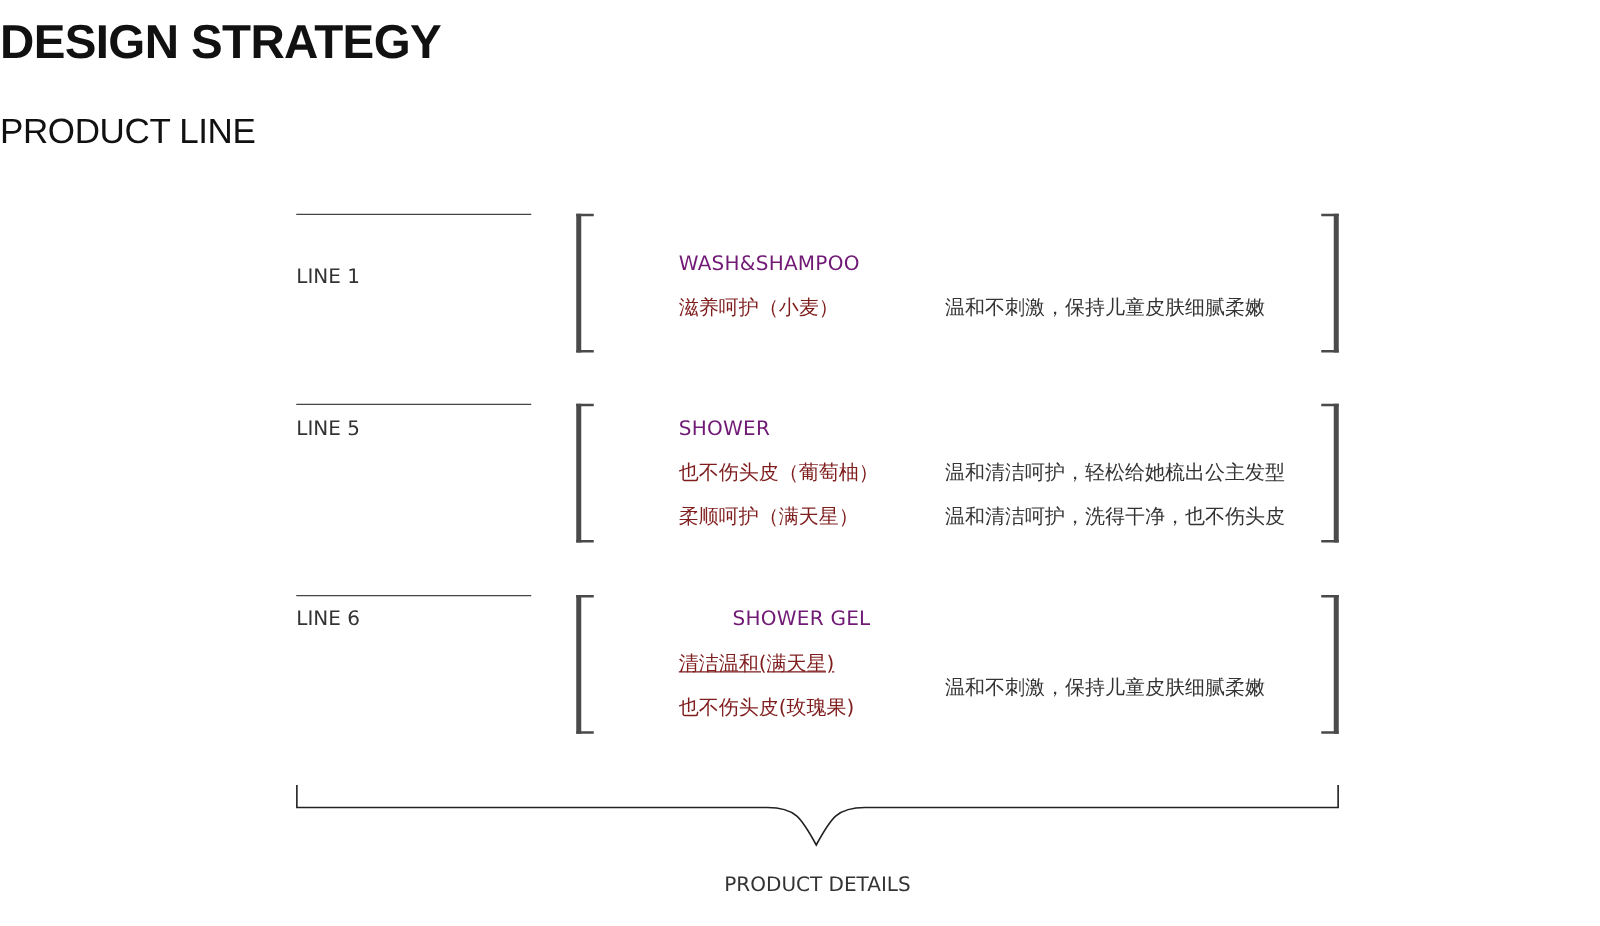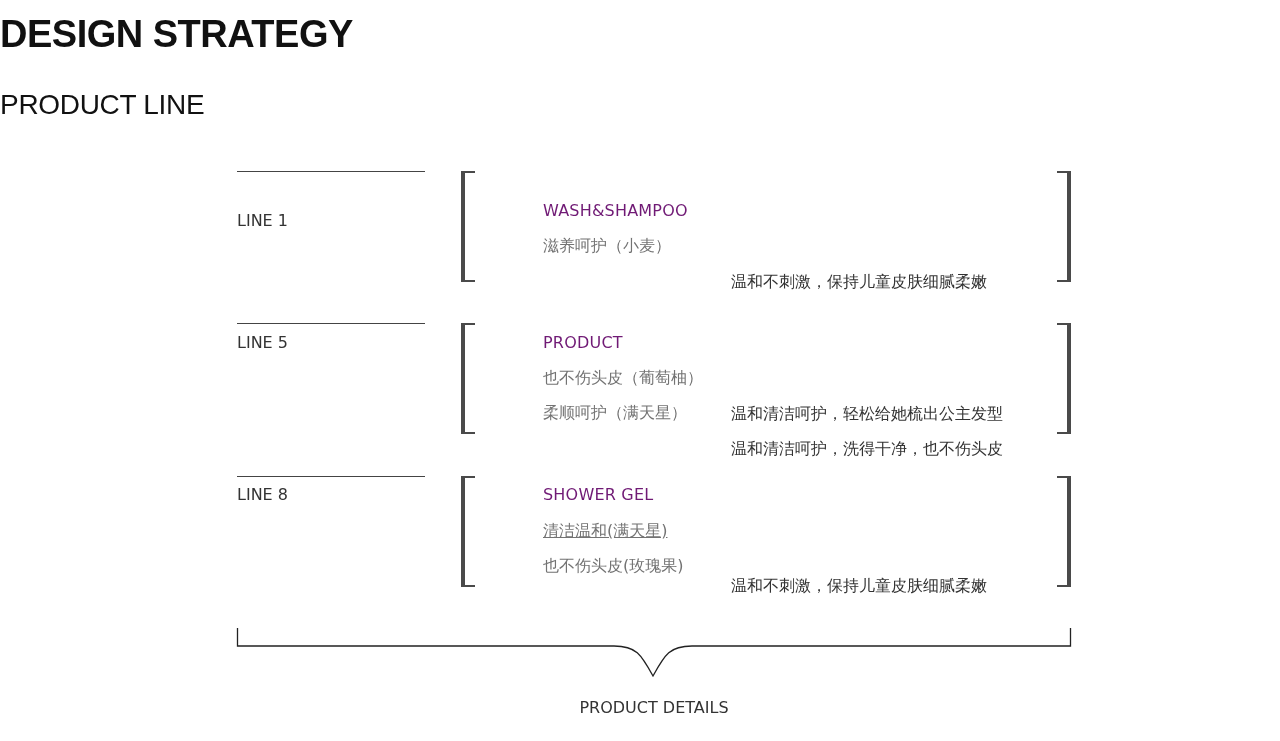--- a/index.html
+++ b/index.html
@@ -4,22 +4,22 @@
   <style>
     html, body { margin: 0; padding: 0; background: #ffffff; }
     body { width: 1280px; height: 741px; position: relative; overflow: hidden; font-family: "DejaVu Sans", sans-serif; color: #222; }
     .title { position: absolute; left: 0; top: 12px; font-family: "Liberation Sans", sans-serif; font-weight: bold; font-size: 38px; letter-spacing: -0.5px; color: #111; line-height: 44px; margin: 0; }
     .subtitle { position: absolute; left: 0; top: 90px; font-family: "Liberation Sans", sans-serif; font-size: 28px; color: #111; line-height: 30px; letter-spacing: -0.3px; }
     .line-rule { position: absolute; left: 237px; width: 188px; height: 1px; background: #444; }
     .line-label { position: absolute; left: 237px; font-size: 16px; color: #333; line-height: 20px; }
     .bracket-left { position: absolute; left: 461px; width: 10px; border-left: 4px solid #4a4a4a; border-top: 2px solid #4a4a4a; border-bottom: 2px solid #4a4a4a; }
     .bracket-right { position: absolute; left: 1057px; width: 10px; border-right: 4px solid #4a4a4a; border-top: 2px solid #4a4a4a; border-bottom: 2px solid #4a4a4a; }
     .cat { position: absolute; left: 543px; font-size: 16px; color: #701a75; line-height: 20px; letter-spacing: 0.2px; }
-    .name { position: absolute; left: 543px; font-size: 16px; color: #737373; line-height: 20px; }
-    .desc { position: absolute; left: 731px; font-size: 16px; color: #333; line-height: 20px; margin-top: 36px; }
+    .name { position: absolute; left: 543px; font-size: 16px; color: #7f1d1d; line-height: 20px; }
+    .desc { position: absolute; left: 756px; font-size: 16px; color: #333; line-height: 20px; }
     .brace { position: absolute; left: 236px; top: 626px; }
     .footer-label { position: absolute; left: 0; width: 1308px; text-align: center; top: 698px; font-size: 16px; color: #333; line-height: 20px; }
   </style>
 </head>
 <body>
 
 <h1 class="title">DESIGN STRATEGY</h1>
 <div class="subtitle">PRODUCT LINE</div>
 
 <section>
@@ -29,33 +29,33 @@
   <div class="cat" style="top:201px;">WASH&amp;SHAMPOO</div>
   <div class="name" style="top:236px;">滋养呵护（小麦）</div>
   <div class="desc" style="top:236px;">温和不刺激，保持儿童皮肤细腻柔嫩</div>
   <div class="bracket-right" style="top:171px; height:107px;"></div>
 </section>
 
 <section>
   <div class="line-rule" style="top:323px;"></div>
   <div class="line-label" style="top:333px;">LINE 5</div>
   <div class="bracket-left" style="top:323px; height:107px;"></div>
-  <div class="cat" style="top:333px;">PRODUCT</div>
+  <div class="cat" style="top:333px;">SHOWER</div>
   <div class="name" style="top:368px;">也不伤头皮（葡萄柚）</div>
   <div class="desc" style="top:368px;">温和清洁呵护，轻松给她梳出公主发型</div>
   <div class="name" style="top:403px;">柔顺呵护（满天星）</div>
   <div class="desc" style="top:403px;">温和清洁呵护，洗得干净，也不伤头皮</div>
   <div class="bracket-right" style="top:323px; height:107px;"></div>
 </section>
 
 <section>
   <div class="line-rule" style="top:476px;"></div>
-  <div class="line-label" style="top:485px;">LINE 8</div>
+  <div class="line-label" style="top:485px;">LINE 6</div>
   <div class="bracket-left" style="top:476px; height:107px;"></div>
-  <div class="cat" style="top:485px;">SHOWER GEL</div>
+  <div class="cat" style="top:485px;margin-left:43px;">SHOWER GEL</div>
   <div class="name" style="top:521px;text-decoration:underline;">清洁温和(满天星)</div>
   <div class="name" style="top:556px;">也不伤头皮(玫瑰果)</div>
   <div class="desc" style="top:540px;">温和不刺激，保持儿童皮肤细腻柔嫩</div>
   <div class="bracket-right" style="top:476px; height:107px;"></div>
 </section>
 
 <svg class="brace" width="840" height="56" viewBox="0 0 840 56">
   <path d="M1.5 2 V20 H378 C400 20 405 28 417 50 C429 28 434 20 456 20 H834.5 V2" fill="none" stroke="#222" stroke-width="1.3"></path>
 </svg>
 <div class="footer-label">PRODUCT DETAILS</div>

